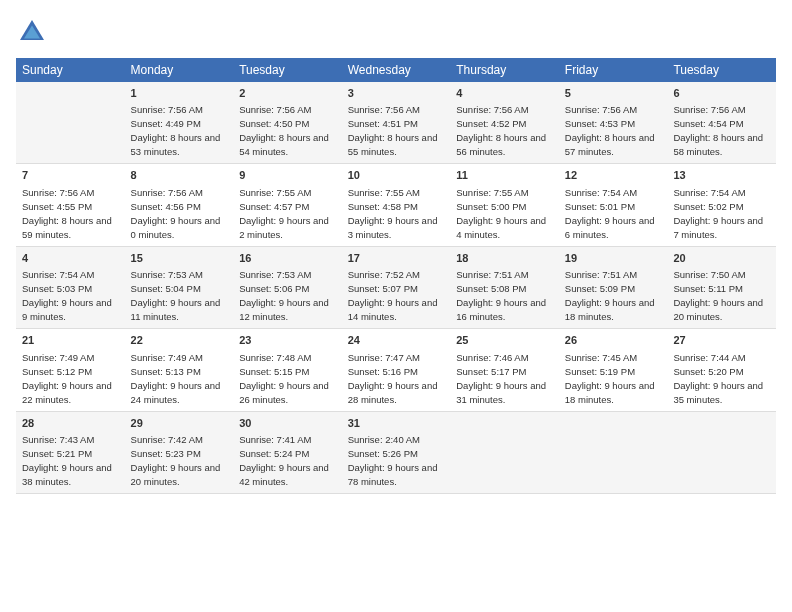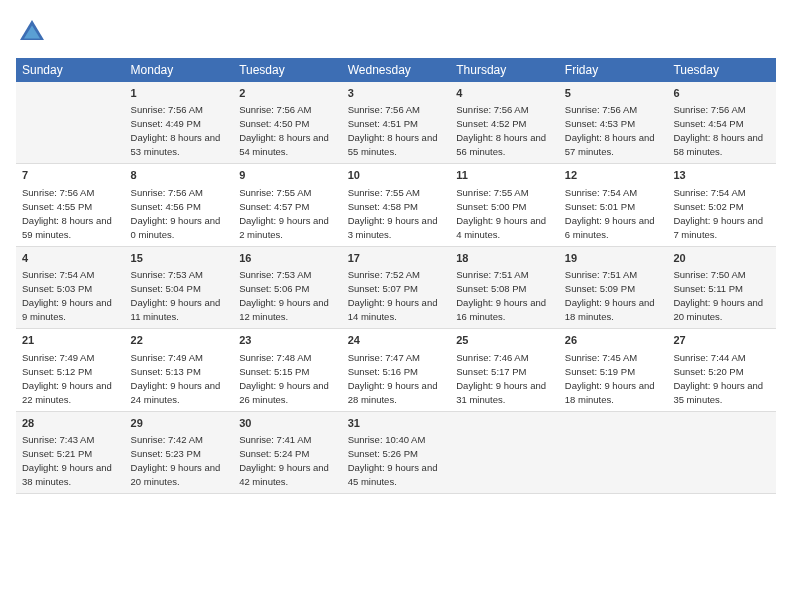--- a/index.html
+++ b/index.html
@@ -160,20 +160,20 @@
           <td><span class="day-num">23</span><span class="day-info">Sunrise: 7:48 AM</span><br><span class="day-info">Sunset: 5:15 PM</span><br><span class="day-info">Daylight: 9 hours and 26 minutes.</span></td>
           <td><span class="day-num">24</span><span class="day-info">Sunrise: 7:47 AM</span><br><span class="day-info">Sunset: 5:16 PM</span><br><span class="day-info">Daylight: 9 hours and 28 minutes.</span></td>
           <td><span class="day-num">25</span><span class="day-info">Sunrise: 7:46 AM</span><br><span class="day-info">Sunset: 5:17 PM</span><br><span class="day-info">Daylight: 9 hours and 31 minutes.</span></td>
           <td><span class="day-num">26</span><span class="day-info">Sunrise: 7:45 AM</span><br><span class="day-info">Sunset: 5:19 PM</span><br><span class="day-info">Daylight: 9 hours and 18 minutes.</span></td>
           <td><span class="day-num">27</span><span class="day-info">Sunrise: 7:44 AM</span><br><span class="day-info">Sunset: 5:20 PM</span><br><span class="day-info">Daylight: 9 hours and 35 minutes.</span></td>
         </tr>
         <tr class="row-week">
           <td><span class="day-num">28</span><span class="day-info">Sunrise: 7:43 AM</span><br><span class="day-info">Sunset: 5:21 PM</span><br><span class="day-info">Daylight: 9 hours and 38 minutes.</span></td>
           <td><span class="day-num">29</span><span class="day-info">Sunrise: 7:42 AM</span><br><span class="day-info">Sunset: 5:23 PM</span><br><span class="day-info">Daylight: 9 hours and 20 minutes.</span></td>
           <td><span class="day-num">30</span><span class="day-info">Sunrise: 7:41 AM</span><br><span class="day-info">Sunset: 5:24 PM</span><br><span class="day-info">Daylight: 9 hours and 42 minutes.</span></td>
-          <td><span class="day-num">31</span><span class="day-info">Sunrise: 10:40 AM</span><br><span class="day-info">Sunset: 5:26 PM</span><br><span class="day-info">Daylight: 9 hours and 45 minutes.</span></td>
+          <td><span class="day-num">31</span><span class="day-info">Sunrise: 2:40 AM</span><br><span class="day-info">Sunset: 5:26 PM</span><br><span class="day-info">Daylight: 9 hours and 78 minutes.</span></td>
           <td></td>
           <td></td>
           <td></td>
         </tr>
       </tbody>
   </table>
 </div>
 
 </body></html>

